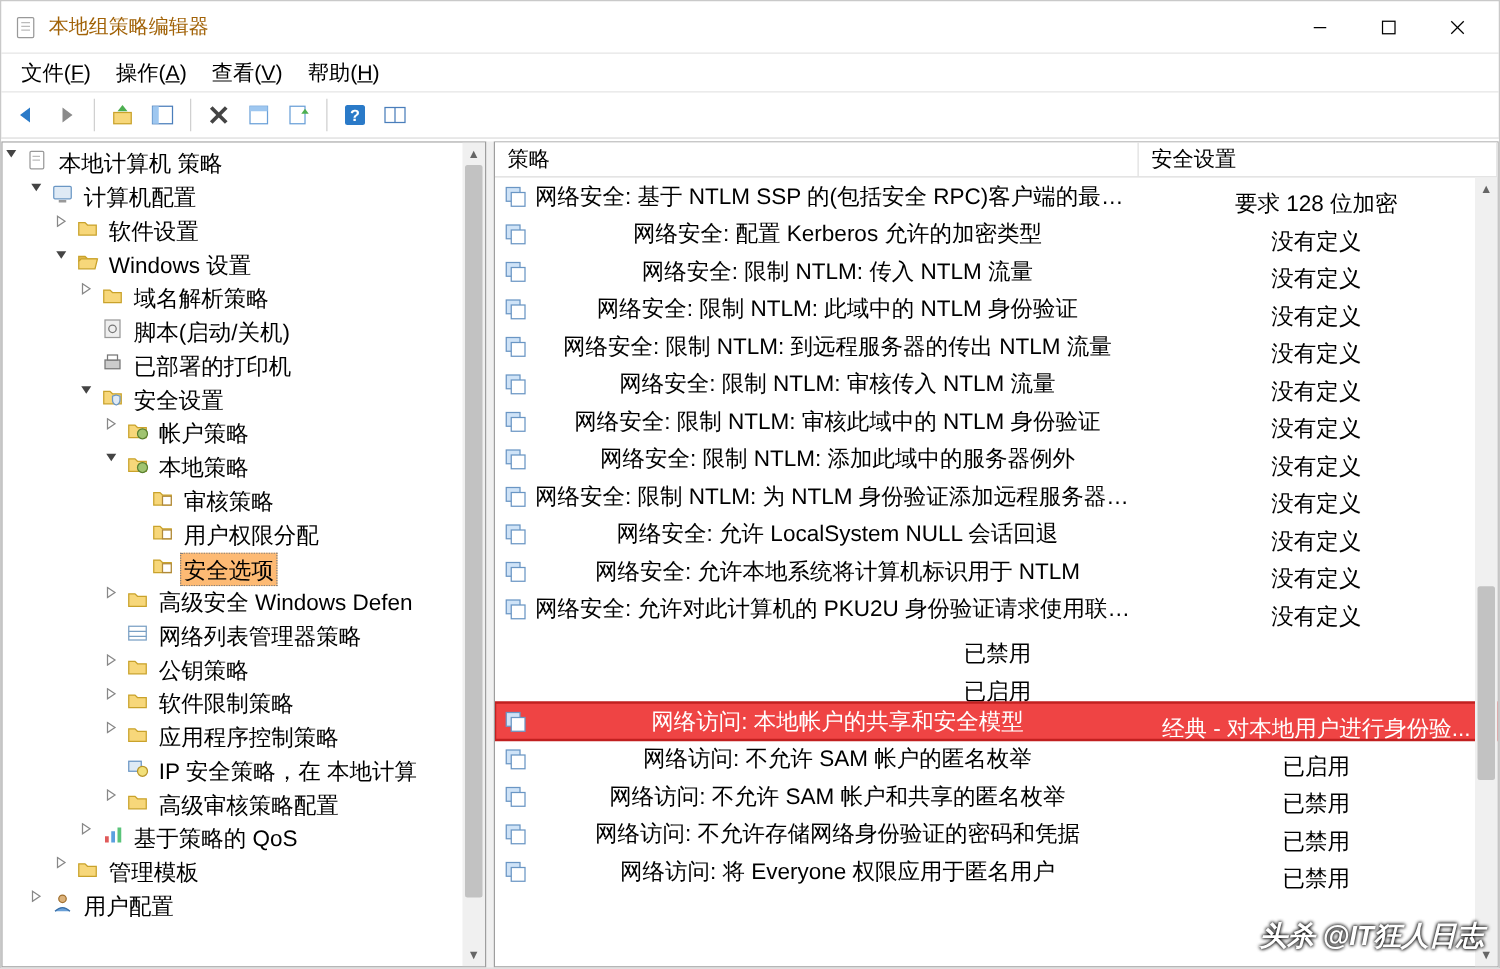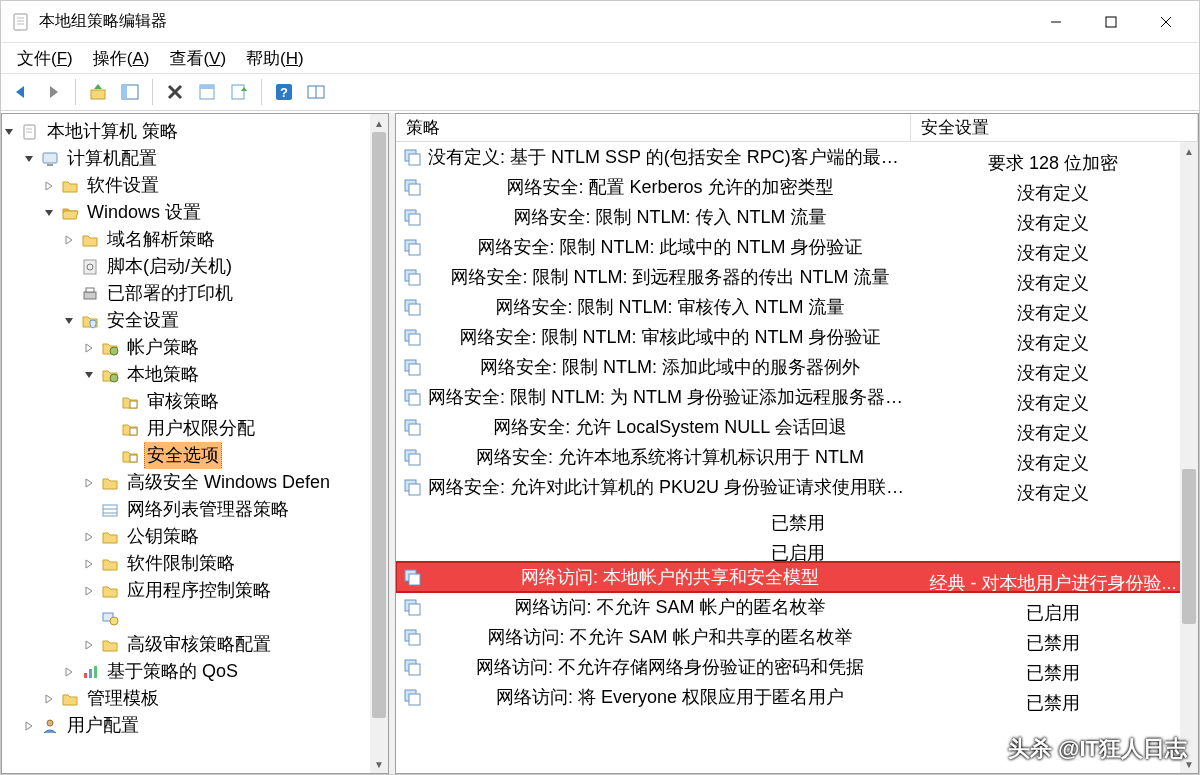--- a/index.html
+++ b/index.html
@@ -2,21 +2,21 @@
 <html><head>
 <meta charset="utf-8">
 <style>
   * { box-sizing: border-box; }
   html, body { margin: 0; padding: 0; height: 100%; font-family: "Segoe UI", "Microsoft YaHei", Tahoma, sans-serif; font-size: 15px; background: #fff; color: #000; overflow: hidden; }
   .window { width: 1200px; height: 775px; display: flex; flex-direction: column; border: 1px solid #c9c9c9; position: relative; }
 
   
   .titlebar { height: 42px; display: flex; align-items: center; padding: 0 6px; border-bottom: 1px solid #e5e5e5; }
   .titlebar .icon { margin: 0 8px 0 4px; }
-  .titlebar .title { flex: 1; font-size: 16px; color: #000000; }
+  .titlebar .title { flex: 1; font-size: 16px; color: #a16207; }
   .winctrl { display:flex; }
   .winbtn { width: 55px; height: 34px; display:flex; align-items:center; justify-content:center; color:#333; font-size:13px; }
 
   
   .menubar { height: 30px; display:flex; align-items:center; padding: 0 6px; font-size: 17px; }
   .menubar .item { padding: 2px 10px; }
   .menubar .ul { text-decoration: underline; }
 
   
   .toolbar { height: 38px; border-top:1px solid #e5e5e5; border-bottom:1px solid #d5d5d5; display:flex; align-items:center; padding: 0 6px; gap:4px; }
@@ -25,21 +25,21 @@
 
   
   .body { flex:1; display:flex; overflow:hidden; border-top:2px solid #fff; }
   .tree-pane { width: 388px; height: 100%; overflow:hidden; border:1px solid #9e9e9e; position:relative; background:#fff; }
   .tree { padding: 4px 0 4px 2px; font-size: 18px; line-height: 1.55; height: 100%; overflow-y:auto; overflow-x:hidden; }
   .splitter { width: 6px; background:#f0f0f0; cursor:col-resize; }
   .list-pane { flex:1; height:100%; border:1px solid #9e9e9e; position:relative; background:#fff; display:flex; flex-direction:column;text-align:center; }
 
   
   .node { white-space:nowrap; overflow:hidden; text-overflow:clip; }
-  .row { display:flex; align-items:center; height: 27px; padding-right:4px; }
+  .row { display:flex; height: 27px; padding-right:4px; }
   .twisty { width:16px; text-align:center; color:#666; font-size:12px; user-select:none; display:inline-block; }
   .twisty.blank { color:transparent; }
   .ticon { width:20px; height:20px; display:inline-flex; align-items:center; justify-content:center; margin: 0 4px 0 0; }
   .tlabel { padding: 0 3px; }
   .tlabel.sel { background:#fdba74; border:1px dotted #808080; padding: 0 2px; }
   .indent { display:inline-block; }
 
   
   .listhead { height: 28px; display:flex; border-bottom:1px solid #dcdcdc; align-items:stretch; font-size:17px; background:#fff;  }
   .colh { display:flex; align-items:center; padding: 0 10px; border-right:1px solid #e0e0e0; }
@@ -57,21 +57,21 @@
 
   .scrollbar-fake { position:absolute; right:0; top:0; width:18px; height:100%; background:#f0f0f0; display:flex; flex-direction:column; align-items:center; }
   .sb-btn { width:18px; height:18px; display:flex; align-items:center; justify-content:center; color:#666; font-size:10px; }
   .sb-track { flex:1; width:18px; position:relative; }
   .sb-thumb { position:absolute; left:2px; width:14px; background:#c2c2c2; border-radius:2px; }
 
   
   svg { display:block; }
 
   
-  .watermark { position:absolute; right:12px; bottom:10px; font-size:22px; font-weight:600; color:#fff; text-shadow:0 0 3px #000,0 0 3px #000; pointer-events:none; }
+  .watermark { position:absolute; right:12px; bottom:10px; font-size:22px; font-weight:600; color:#fff; text-shadow:0 0 3px #000,0 0 3px #000; font-style:italic; pointer-events:none; }
 </style>
 </head>
 <body>
 
 <div class="window">
 
   <div class="titlebar">
     <span class="icon">
       <svg width="20" height="20">
           <rect x="3" y="2" width="13" height="16" rx="1" fill="#fff" stroke="#999"></rect>
@@ -451,20 +451,21 @@
           <div class="node">
             <div class="row">
               <span class="indent" style="width: 80px;"></span>
               <span class="twisty blank"> </span>
               <span class="ticon">
                 <svg width="18" height="18">
                   <rect x="2" y="4" width="10" height="8" fill="#dfeaf5" stroke="#6a96c4"></rect>
                   <circle cx="13" cy="12" r="4" fill="#f2e07a" stroke="#b8952a"></circle>
                 </svg>
               </span>
+              <span class="tlabel">IP 安全策略，在 本地计算</span>
             </div>
           </div>
           <div class="node">
             <div class="row">
               <span class="indent" style="width: 80px;"></span>
               <span class="twisty">
                 <svg width="10" height="10">
                   <polygon points="2,1 8,5 2,9" fill="none" stroke="#888"></polygon>
                 </svg>
               </span>
@@ -546,21 +547,21 @@
       </div>
       <div class="listbody" id="listbody">
           <div class="lrow">
             <div class="cell policy">
               <span class="licon">
                 <svg width="18" height="18">
                   <rect class="a" x="2" y="2" width="11" height="11"></rect>
                   <rect class="b" x="6" y="6" width="11" height="11"></rect>
                 </svg>
               </span>
-              <span class="txt">没有定义: 基于 NTLM SSP 的(包括安全 RPC)客户端的最小...</span>
+              <span class="txt">网络安全: 基于 NTLM SSP 的(包括安全 RPC)客户端的最小...</span>
             </div>
             <div class="cell setting">要求 128 位加密</div>
           </div>
           <div class="lrow">
             <div class="cell policy">
               <span class="licon">
                 <svg width="18" height="18">
                   <rect class="a" x="2" y="2" width="11" height="11"></rect>
                   <rect class="b" x="6" y="6" width="11" height="11"></rect>
                 </svg>

